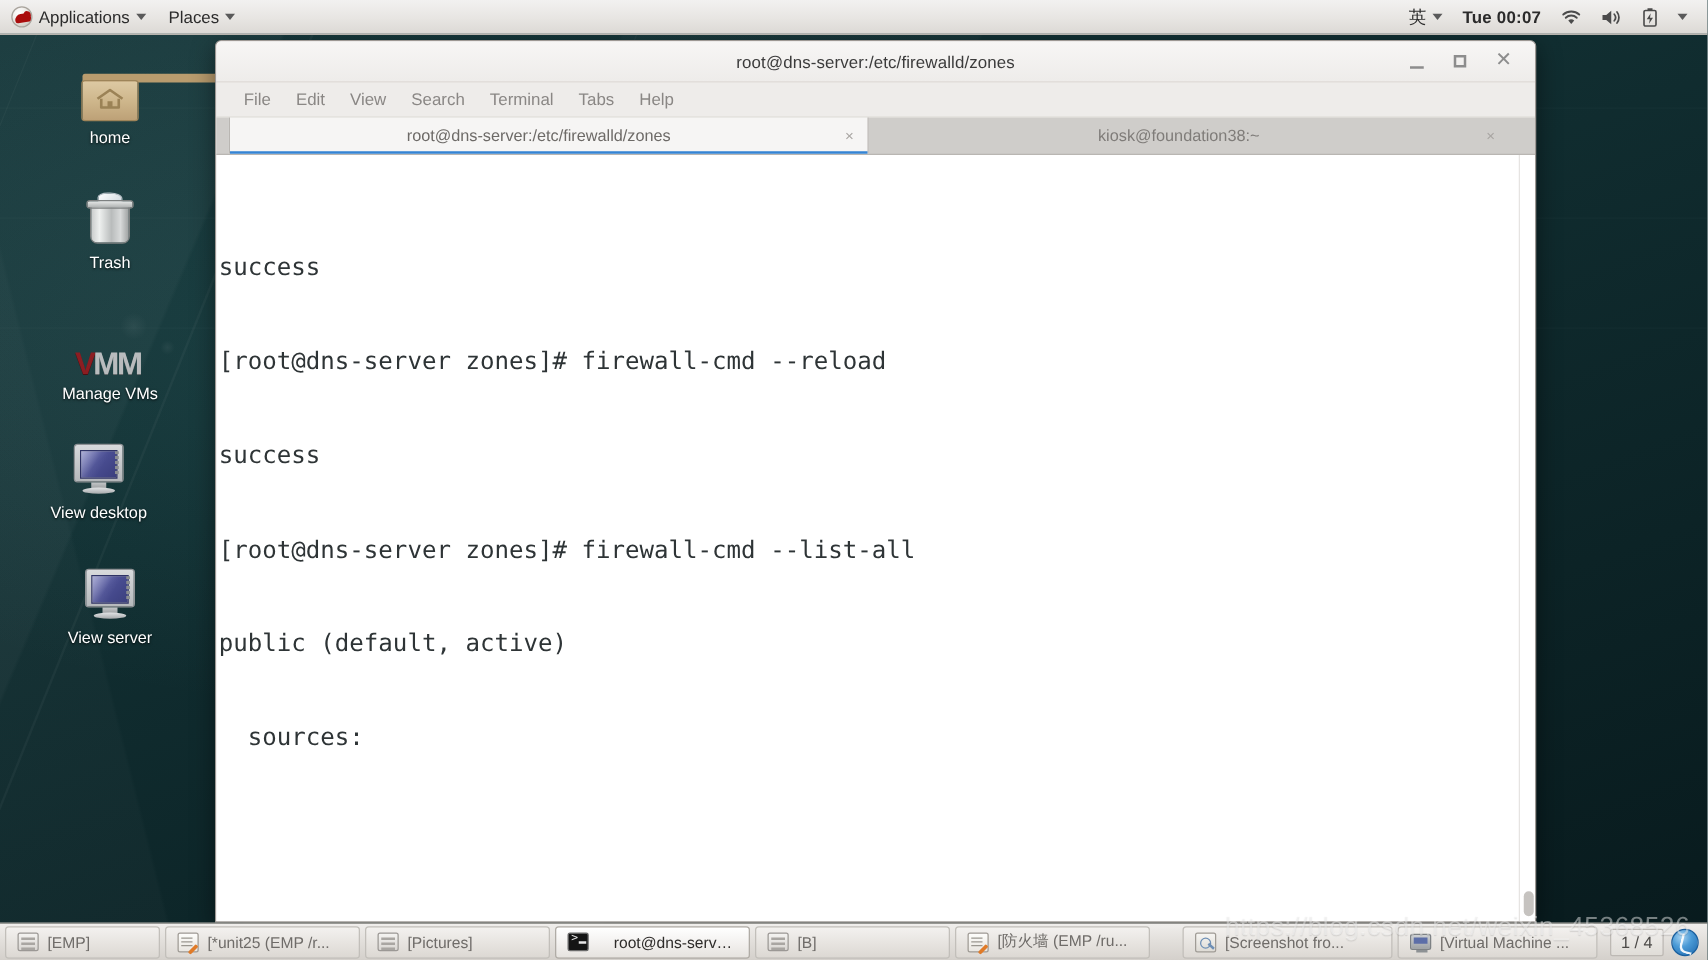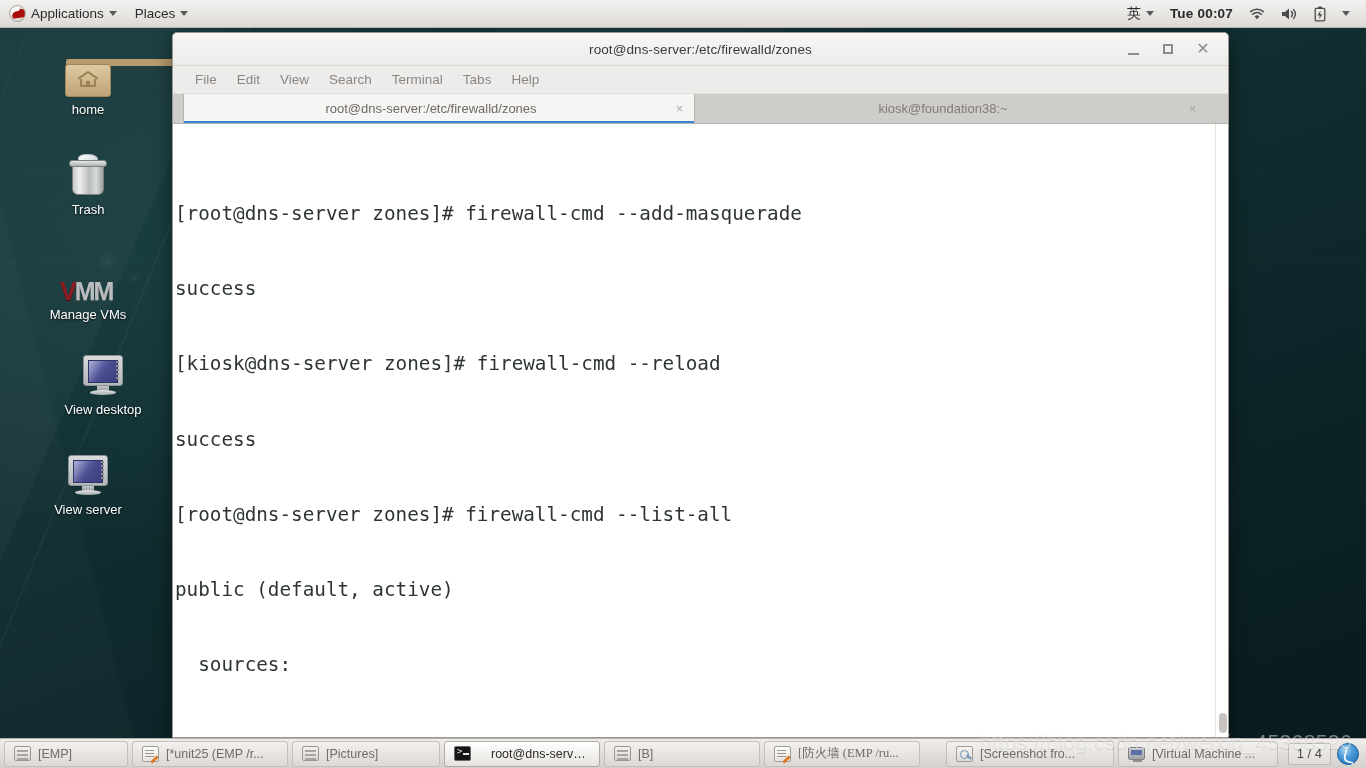--- a/index.html
+++ b/index.html
@@ -495,21 +495,21 @@
   <div class="glyph">
     <div class="vmm">
         <span class="v">V</span>
         <span class="m">M</span>
         <span class="m">M</span>
       </div>
   </div>
   <span class="lbl">Manage VMs</span>
 </div>
 
-<div class="desk-icon" style="left:48px; top:345px;">
+<div class="desk-icon" style="left:24px; top:345px;">
   <div class="glyph">
     <div class="monitor">
       <div class="screen">
           <div class="inner"></div>
           <div class="dots"></div>
         </div>
       <div class="stand"></div>
         <div class="base"></div>
     </div>
   </div>
@@ -562,23 +562,22 @@
     </div>
     <div class="tab" id="tab2">
       <span class="tab-label">kiosk@foundation38:~</span>
       <span class="tab-close">×</span>
     </div>
   </div>
 
   <div id="term-body">
     <div id="term-text">
 
-      <div class="line"><span>[root@dns-server zones]# firewall-cmd --add-masquerade</span></div>
       <div class="line"><span>success</span></div>
-      <div class="line"><span>[kiosk@dns-server zones]# firewall-cmd --reload</span></div>
+      <div class="line"><span>[root@dns-server zones]# firewall-cmd --reload</span></div>
       <div class="line"><span>success</span></div>
       <div class="line"><span>[root@dns-server zones]# firewall-cmd --list-all</span></div>
       <div class="line"><span>public (default, active)</span></div>
       <div class="line"><span>  sources:</span></div>
       
       
 
       
 
       
@@ -614,21 +613,21 @@
   <div class="task-btn active" style="width:156px;gap:20px;">
     <span class="tb-icon ic-term"></span>
     <span class="tb-label">root@dns-server...</span>
   </div>
 
   <div class="task-btn" style="width:156px;">
     <span class="tb-icon ic-window"></span>
     <span class="tb-label">[B]</span>
   </div>
 
-  <div class="task-btn" style="width:156px;font-family:Liberation Serif, serif;">
+  <div class="task-btn" style="width:156px;">
     <span class="tb-icon ic-note"></span>
     <span class="tb-label">[防火墙 (EMP /ru...</span>
   </div>
 
   <div class="task-btn" style="width:168px;margin-left:24px;">
     <span class="tb-icon ic-shot"></span>
     <span class="tb-label">[Screenshot fro...</span>
   </div>
 
   <div class="task-btn" style="width:160px;">

